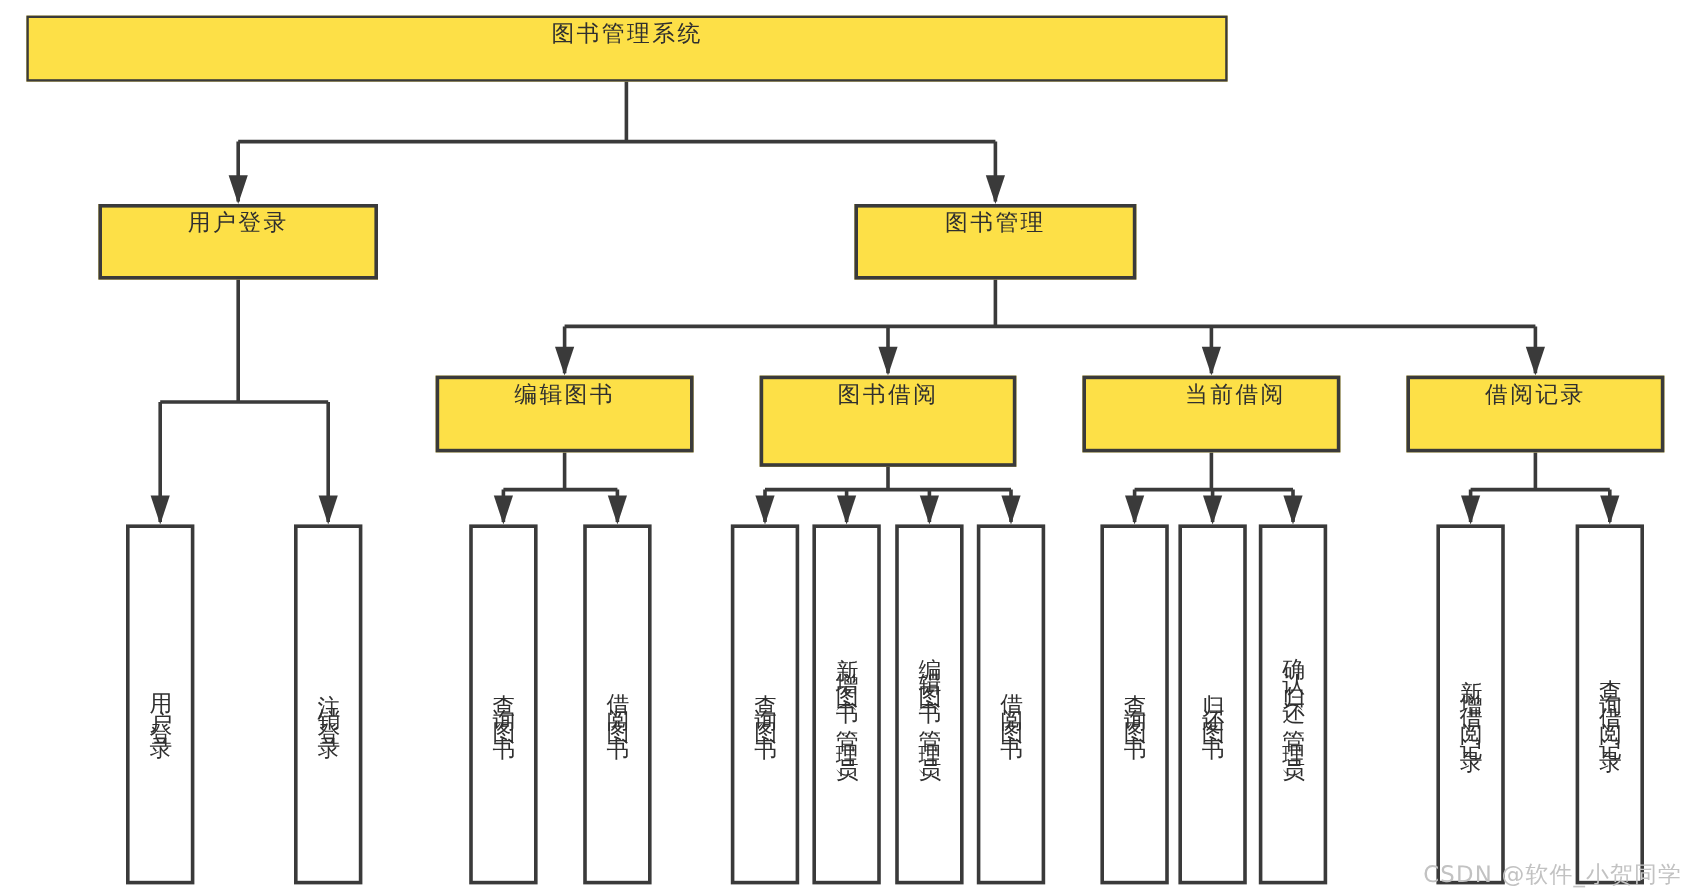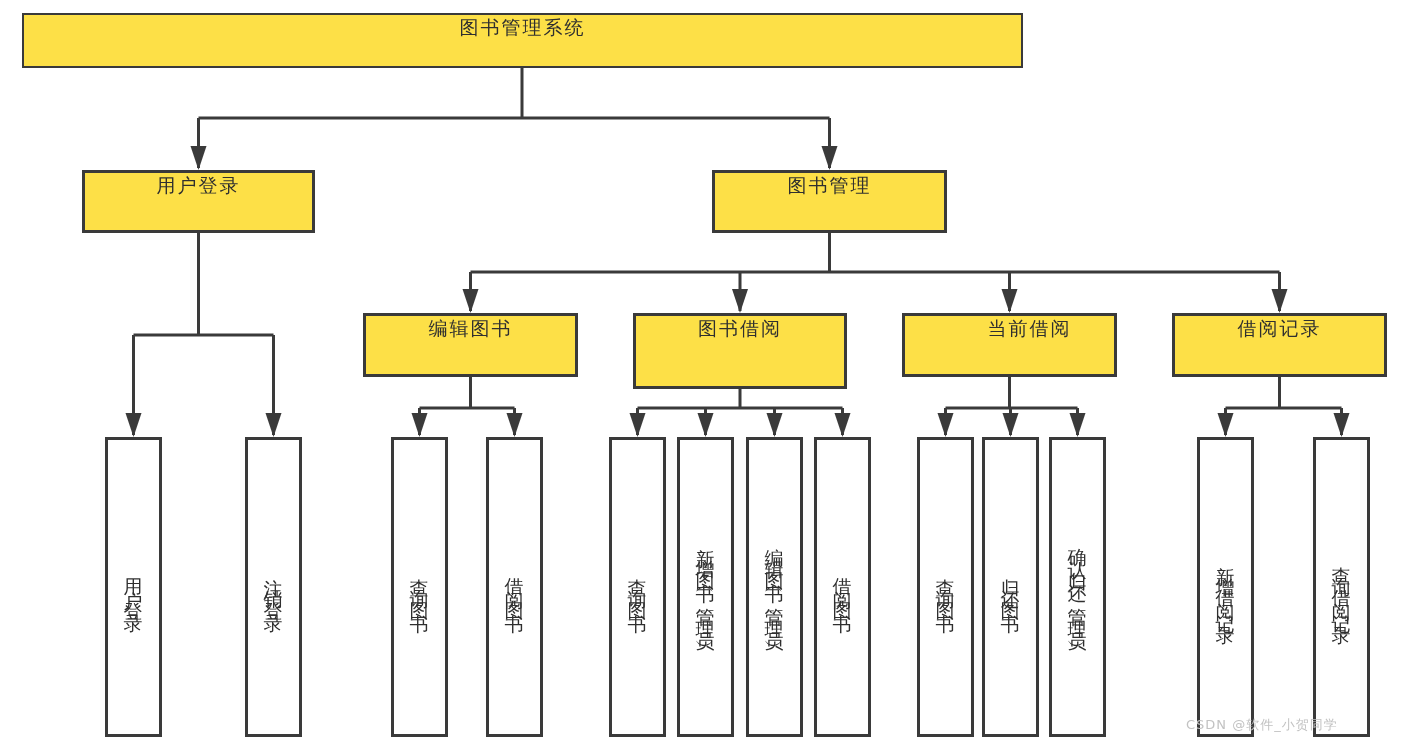--- a/index.html
+++ b/index.html
@@ -22,21 +22,21 @@
     border:3px solid #3a3a3a; background:#ffffff;
     display:flex; align-items:center; justify-content:center;
   }
   .vbox span {
     writing-mode:vertical-rl; text-orientation:mixed;
     font-size:19px; letter-spacing:12px; line-height:1;
     white-space:nowrap;
   }
   .watermark {
     position:absolute; left:1186px; top:716px;
-    font-size:13px; letter-spacing:1px; color:#c2c2c2;
+    font-size:19px; letter-spacing:1px; color:#c2c2c2;
     white-space:nowrap;
     text-align:right;
   }
 </style>
 </head>
 <body>
 
 <div id="stage">
 
   <svg id="wires" viewBox="0 0 1405 747" xmlns="http://www.w3.org/2000/svg" aria-hidden="true">

